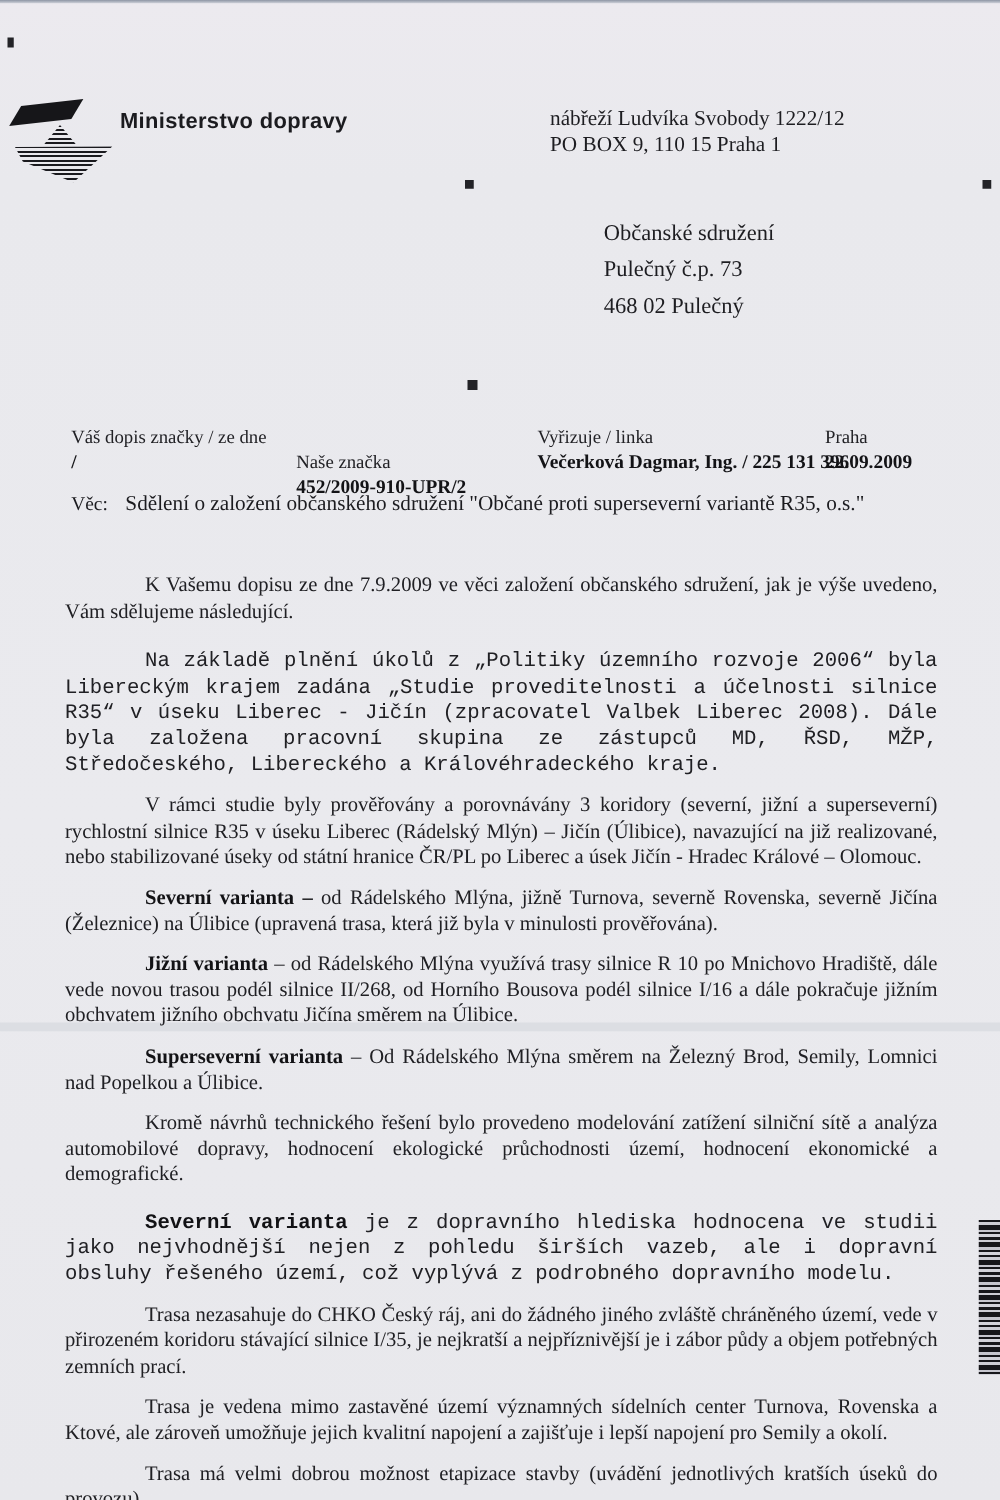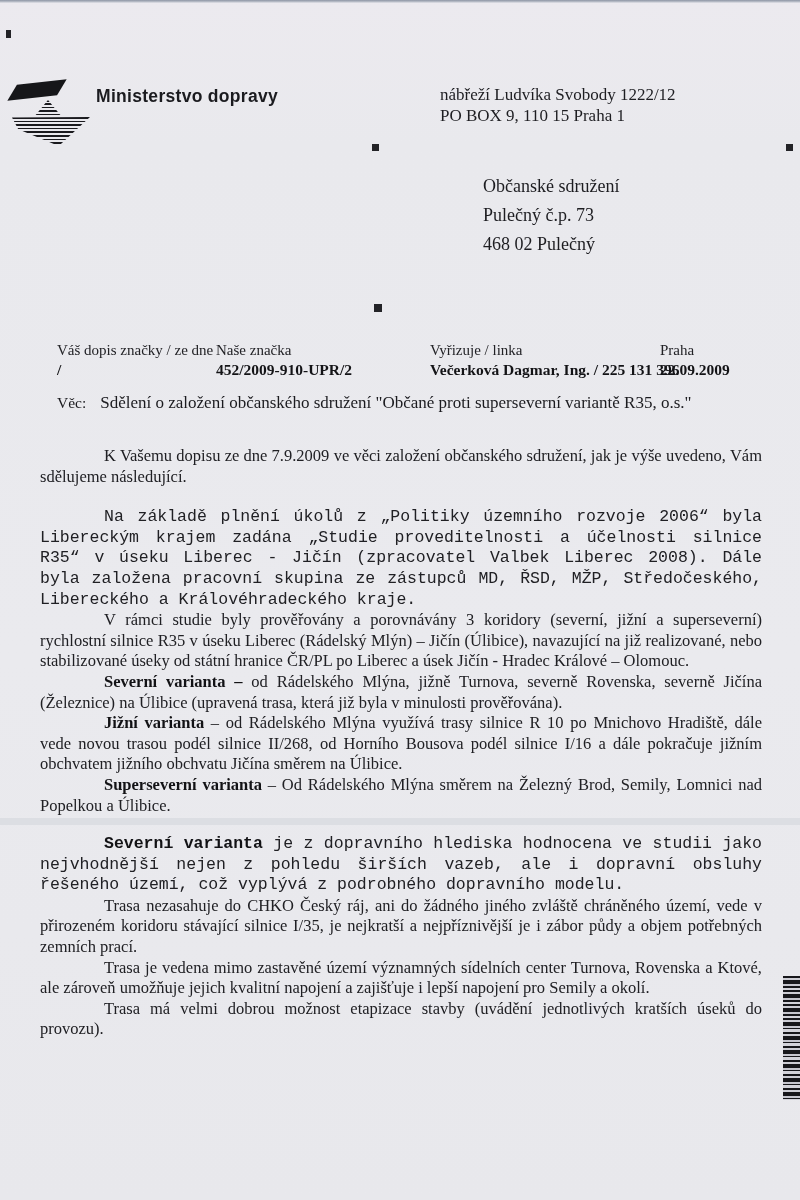--- a/index.html
+++ b/index.html
@@ -54,32 +54,32 @@
     font-size:17px;line-height:21px;color:#1d1d21;
   }
   .recipient{
     position:absolute;left:483px;top:172px;
     font-size:18px;line-height:29px;color:#1d1d21;
   }
 
   
   .ref-col{position:absolute;top:341px;font-size:15px;line-height:18px;color:#222226;}
   .ref-col .ref-value{font-weight:bold;font-size:15.5px;margin-top:2px;color:#131316;}
-  .ref-col1{left:57px;} .ref-col2{left:216px;} .ref-col3{left:430px;} .ref-col4{left:660px;}
+  .ref-col1{left:57px;} .ref-col2{left:237px;margin-top:20px;} .ref-col3{left:430px;} .ref-col4{left:660px;}
 
   .subject-row{position:absolute;left:57px;top:393px;font-size:16.5px;color:#1b1b1f;}
   .subject-label{font-size:15.5px;}
   .subject-text{margin-left:14px;font-size:17px;}
 
   
   .letter-body{
     position:absolute;left:40px;top:446px;width:722px;
     font-size:16.5px;line-height:20.6px;text-align:justify;color:#202024;
   }
-  .letter-body p{margin:0;text-indent:64px;}
+  .letter-body p{margin:12px;text-indent:64px;}
   .letter-body p.para-gap{margin-top:20px;font-family:Liberation Mono, monospace;}
   .letter-body p.para-gap-lg{margin-top:18px;font-family:Liberation Mono, monospace;}
   .letter-body b{color:#121215;}
 
   .barcode{
     position:absolute;right:0;top:976px;width:17px;height:124px;
     background:repeating-linear-gradient(to bottom,
       #17171b 0px,#17171b 2px,
       #cdcdd4 2px,#cdcdd4 4px,
       #17171b 4px,#17171b 8px,
@@ -140,20 +140,21 @@
     <span class="subject-label">Věc:</span><span class="subject-text">Sdělení o založení občanského sdružení "Občané proti superseverní variantě R35, o.s."</span>
   </div>
 
   <div class="letter-body" id="letter-body">
       <p>K Vašemu dopisu ze dne 7.9.2009 ve věci založení občanského sdružení, jak je výše uvedeno, Vám sdělujeme následující.</p>
       <p class="para-gap">Na základě plnění úkolů z „Politiky územního rozvoje 2006“ byla Libereckým krajem zadána „Studie proveditelnosti a účelnosti silnice R35“ v úseku Liberec - Jičín (zpracovatel Valbek Liberec 2008). Dále byla založena pracovní skupina ze zástupců MD, ŘSD, MŽP, Středočeského, Libereckého a Královéhradeckého kraje.</p>
       <p>V rámci studie byly prověřovány a porovnávány 3 koridory (severní, jižní a superseverní) rychlostní silnice R35 v úseku Liberec (Rádelský Mlýn) – Jičín (Úlibice), navazující na již realizované, nebo stabilizované úseky od státní hranice ČR/PL po Liberec a úsek Jičín - Hradec Králové – Olomouc.</p>
       <p><b>Severní varianta –</b> od Rádelského Mlýna, jižně Turnova, severně Rovenska, severně Jičína (Železnice) na  Úlibice (upravená trasa, která již byla v minulosti prověřována).</p>
       <p><b>Jižní varianta</b> – od Rádelského Mlýna využívá trasy silnice R 10 po Mnichovo Hradiště, dále vede novou trasou podél silnice II/268, od Horního Bousova podél silnice I/16 a dále pokračuje jižním obchvatem jižního obchvatu Jičína směrem na Úlibice.</p>
       <p><b>Superseverní varianta</b> – Od Rádelského Mlýna směrem na Železný Brod, Semily, Lomnici nad Popelkou a Úlibice.</p>
+      <p>Kromě návrhů technického řešení bylo provedeno modelování zatížení silniční sítě a analýza automobilové dopravy, hodnocení ekologické průchodnosti území, hodnocení ekonomické a demografické.</p>
       <p class="para-gap-lg"><b>Severní varianta</b> je z dopravního hlediska hodnocena ve studii jako nejvhodnější nejen z pohledu širších vazeb, ale i dopravní obsluhy řešeného území, což vyplývá z podrobného dopravního modelu.</p>
       <p>Trasa nezasahuje do CHKO Český ráj, ani do žádného jiného zvláště chráněného území, vede v přirozeném koridoru stávající silnice I/35, je nejkratší a nejpříznivější je i zábor půdy a objem potřebných zemních prací.</p>
       <p>Trasa je vedena mimo zastavěné území významných sídelních center Turnova, Rovenska a Ktové, ale zároveň umožňuje jejich kvalitní napojení a zajišťuje i lepší napojení pro Semily a okolí.</p>
       <p>Trasa má velmi dobrou možnost etapizace stavby (uvádění jednotlivých kratších úseků do provozu).</p>
     </div>
 
   <div class="barcode"></div>
 
 </div>
 

